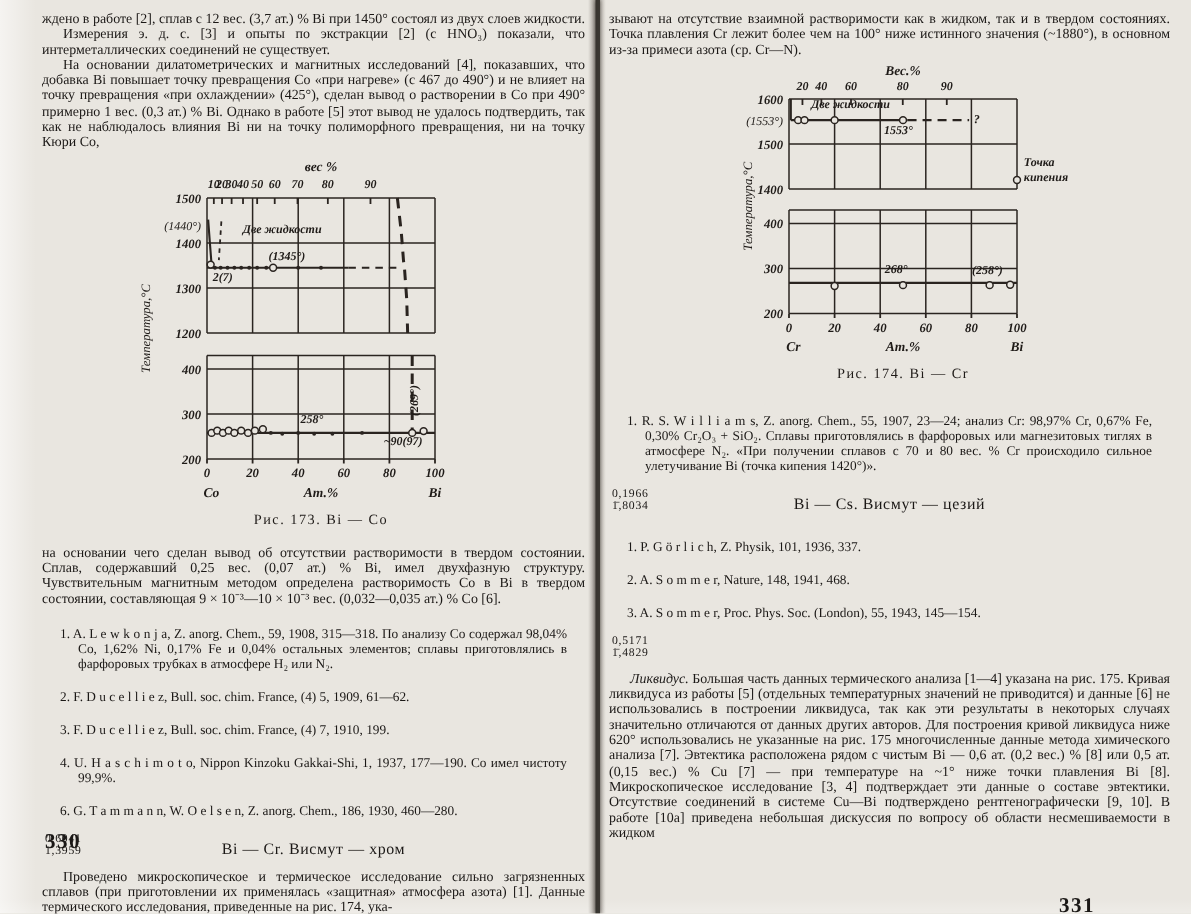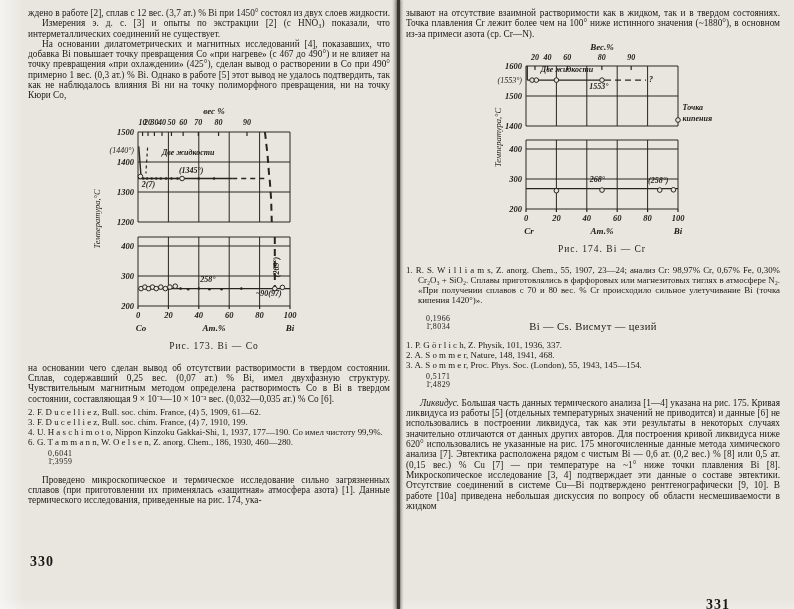--- a/index.html
+++ b/index.html
@@ -18,24 +18,24 @@
   .gutter{position:absolute;left:392px;top:0;width:12px;height:609px;
     background:linear-gradient(90deg, rgba(40,30,20,0) 0, rgba(40,30,20,.35) 40%, rgba(40,30,20,0) 100%);}
   .gutter-core{position:absolute;left:397px;top:0;width:3px;height:609px;background:#24201c;opacity:.85;
     box-shadow:0 0 3px rgba(30,25,20,.8);}
   .col{position:absolute;top:8px;}
   .col-left{left:28px;width:362px;}
   .col-right{left:406px;width:374px;}
   p.body{margin:0;font-size:9.3px;line-height:10.3px;text-align:justify;letter-spacing:0;}
   p.indent{text-indent:14px;}
   .refs{margin:3px 0 0 0;padding:0;list-style:none;}
-  .refs li{font-size:8.9px;line-height:10px;text-align:justify;padding-left:12px;text-indent:-12px;margin:0;}
+  .refs li{font-size:8.9px;line-height:10px;text-align:justify;padding-left:12px;text-indent:-12px;margin:12px;}
   .heading-row{position:relative;margin:5px 0 3px 0;min-height:20px;}
   .heading{font-size:10.6px;font-weight:normal;text-align:center;letter-spacing:.4px;margin:12px;padding-top:4px;}
-  .margin-note{position:absolute;left:20px;top:-2px;font-size:7.8px;line-height:8.6px;letter-spacing:.5px;}
+  .margin-note{position:absolute;left:2px;top:-2px;font-size:7.8px;line-height:8.6px;letter-spacing:.5px;}
   .page-num{position:absolute;font-size:14px;font-weight:bold;letter-spacing:1px;}
   .page-num-left{left:30px;top:554px;}
   .page-num-right{left:706px;top:549px;margin-top:48px;}
   .fig-wrap{margin:3px 0 3px 0;}
   .fig-wrap-173{margin-left:62px;}
   .fig-wrap-174{margin-left:86px;}
   svg text{fill:#1f1b18;}
   .lead{font-style:italic;}
 </style>
 </head>
@@ -155,31 +155,33 @@
         <text x="117.92" y="178" font-size="8" font-family="'Liberation Serif', serif" text-anchor="middle" font-style="italic" font-weight="bold">258°</text>
         <text x="178.72" y="192.4" font-size="8" font-family="'Liberation Serif', serif" text-anchor="middle" font-style="italic" font-weight="bold">~90(97)</text>
         <text x="188.6" y="163" font-size="8" font-family="'Liberation Serif', serif" text-anchor="middle" font-style="italic" font-weight="bold" transform="rotate(-90 188.6 163)">(269°)</text>
         <text x="124" y="245" font-size="9.5" font-family="'Liberation Serif', serif" text-anchor="middle" letter-spacing="1px">Рис. 173. Bi — Co</text>
       </svg>
   </div>
 
   <p class="body">на основании чего сделан вывод об отсутствии растворимости в твердом состоянии. Сплав, содержавший 0,25 вес. (0,07 ат.) % Bi, имел двухфазную структуру. Чувствительным магнитным методом определена растворимость Co в Bi в твердом состоянии, составляющая 9 × 10⁻³—10 × 10⁻³ вес. (0,032—0,035 ат.) % Co [6].</p>
 
   <ol class="refs">
+    <li>1. A. L e w k o n j a, Z. anorg. Chem., 59, 1908, 315—318. По анализу Co содержал 98,04% Co, 1,62% Ni, 0,17% Fe и 0,04% остальных элементов; сплавы приготовлялись в фарфоровых трубках в атмосфере H₂ или N₂.</li>
     <li>2. F. D u c e l l i e z, Bull. soc. chim. France, (4) 5, 1909, 61—62.</li>
     <li>3. F. D u c e l l i e z, Bull. soc. chim. France, (4) 7, 1910, 199.</li>
     <li>4. U. H a s c h i m o t o, Nippon Kinzoku Gakkai-Shi, 1, 1937, 177—190. Co имел чистоту 99,9%.</li>
     <li>6. G. T a m m a n n, W. O e l s e n, Z. anorg. Chem., 186, 1930, 460—280.</li>
   </ol>
 
   <div class="heading-row">
     <div class="margin-note">
       <div>0,6041</div>
       <div>1̄,3959</div>
     </div>
+    <h3 class="heading">Bi — Cr. Висмут — хром</h3>
   </div>
 
   <p class="body indent">Проведено микроскопическое и термическое исследование сильно загрязненных сплавов (при приготовлении их применялась «защитная» атмосфера азота) [1]. Данные термического исследования, приведенные на рис. 174, ука-</p>
 </div>
 
 <div class="col col-right">
   <p class="body">зывают на отсутствие взаимной растворимости как в жидком, так и в твердом состояниях. Точка плавления Cr лежит более чем на 100° ниже истинного значения (~1880°), в основном из-за примеси азота (ср. Cr—N).</p>
 
   <div class="fig-wrap fig-wrap-174">
     <svg id="chart174" width="285" height="216">

